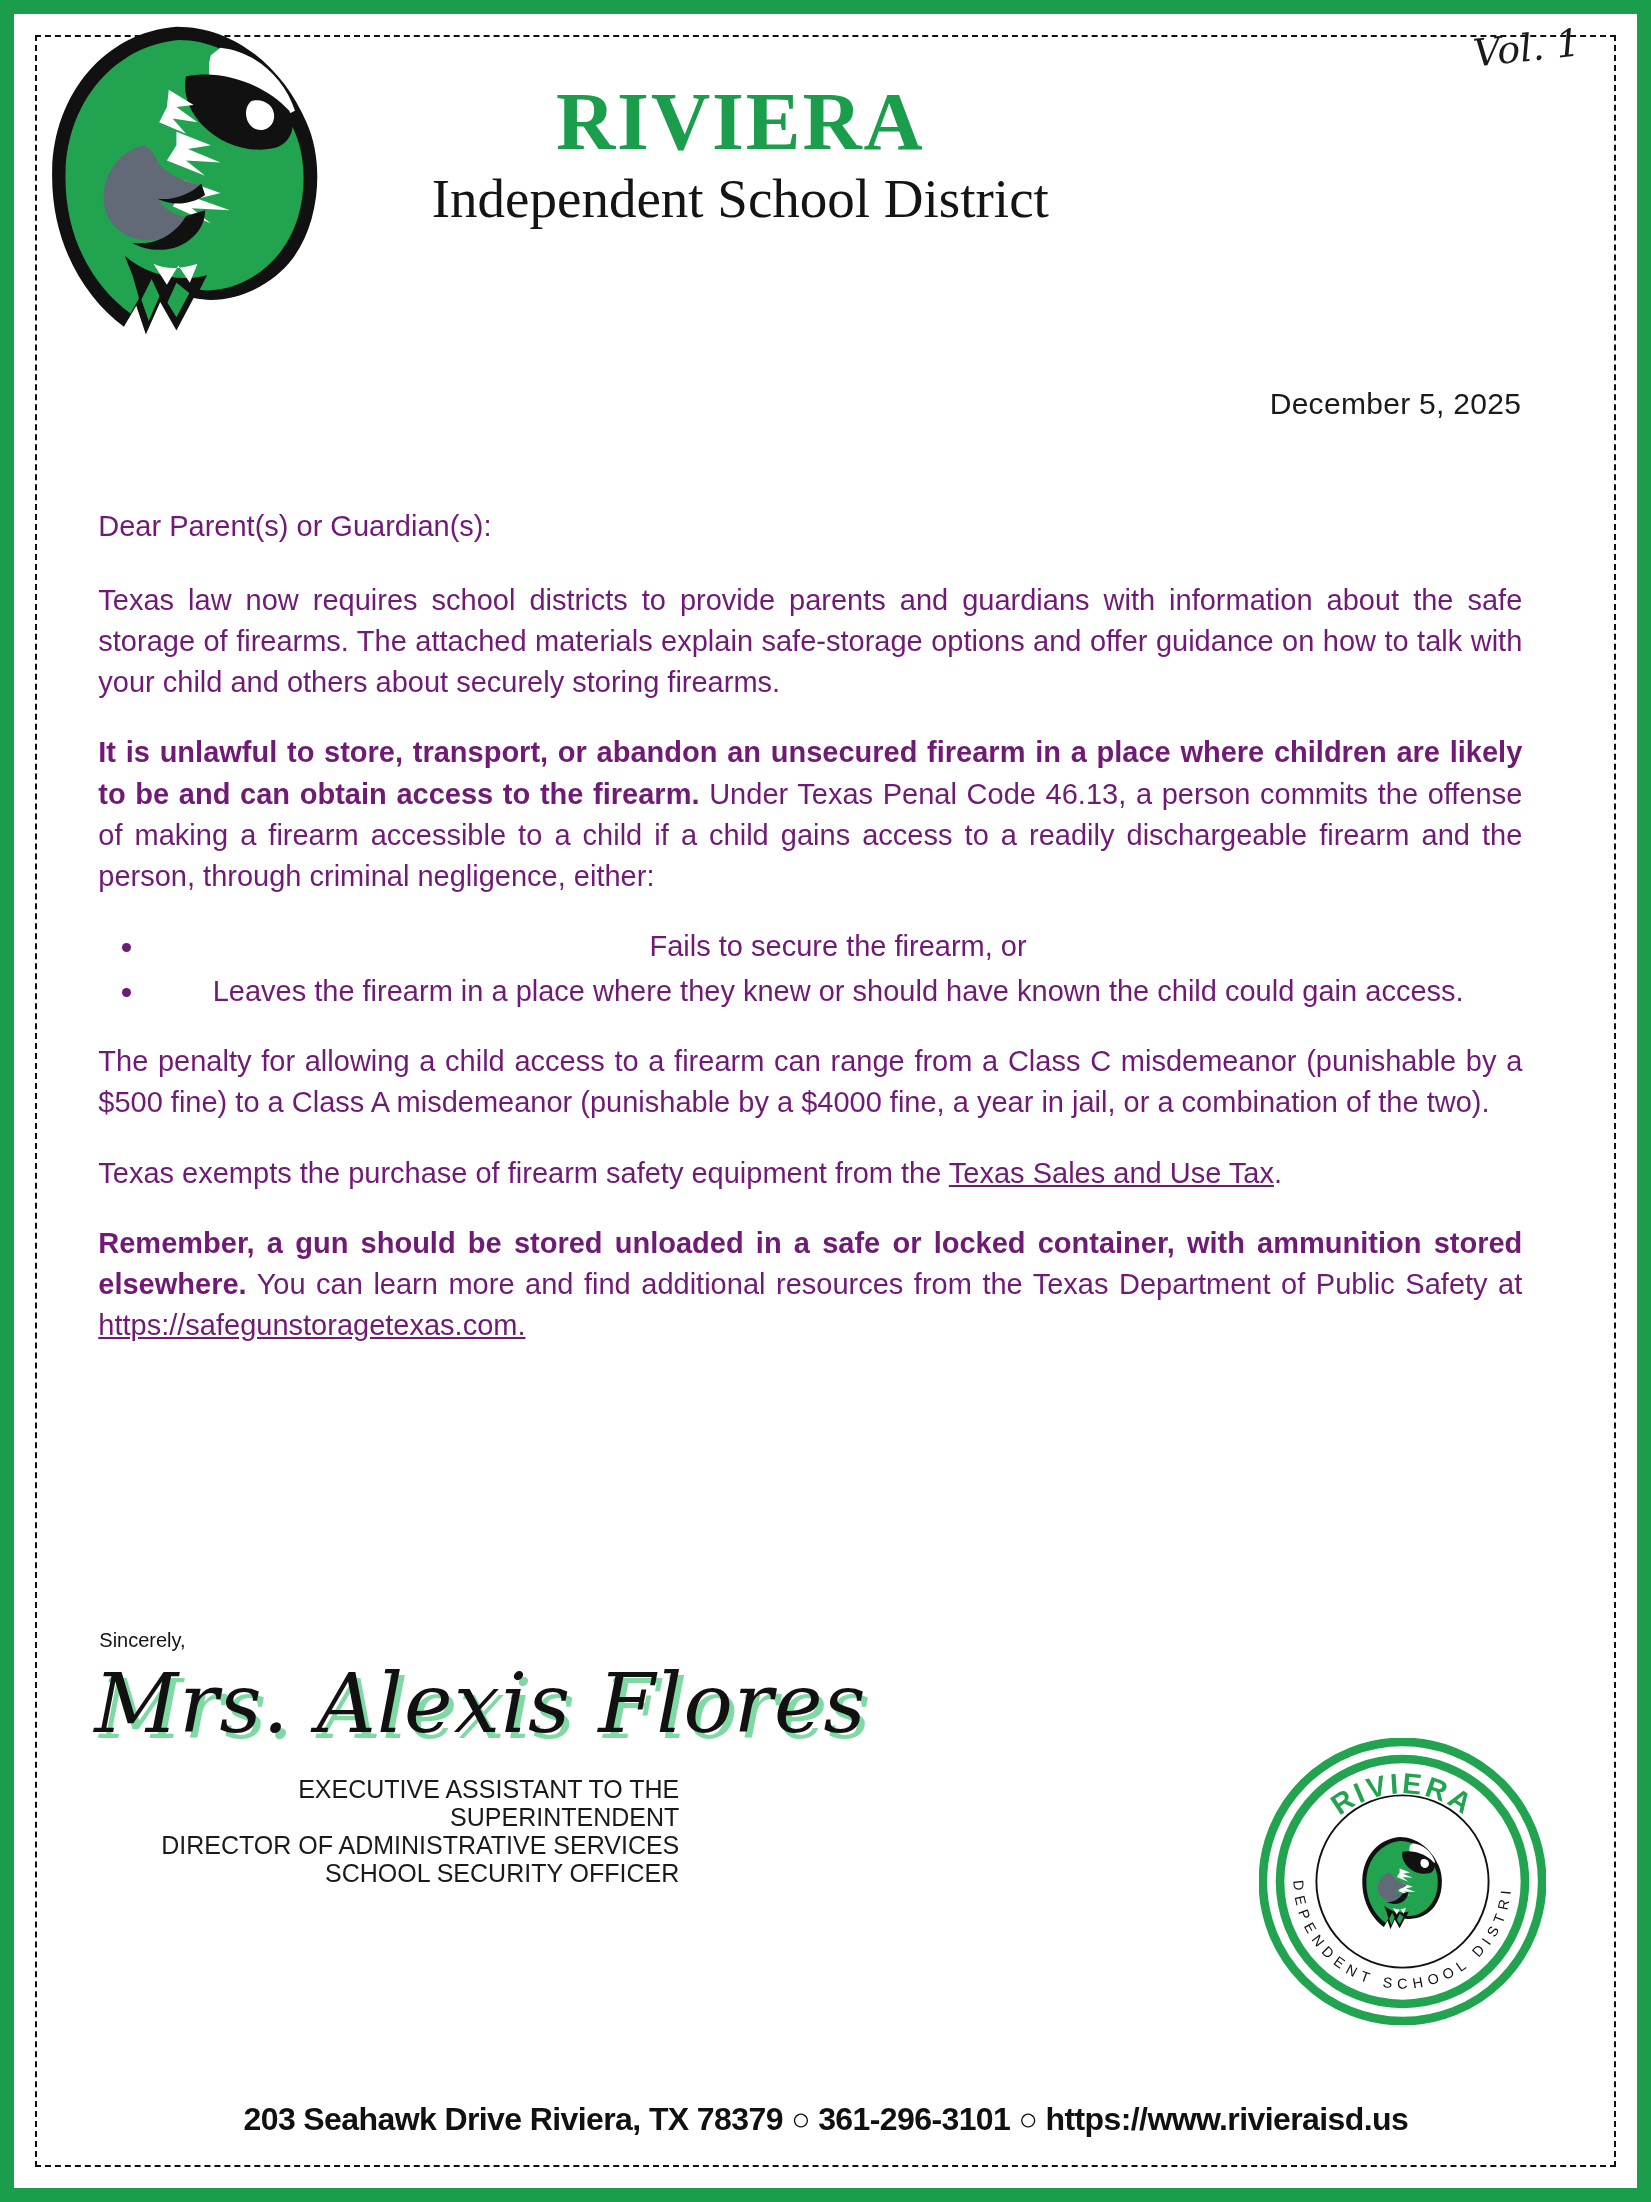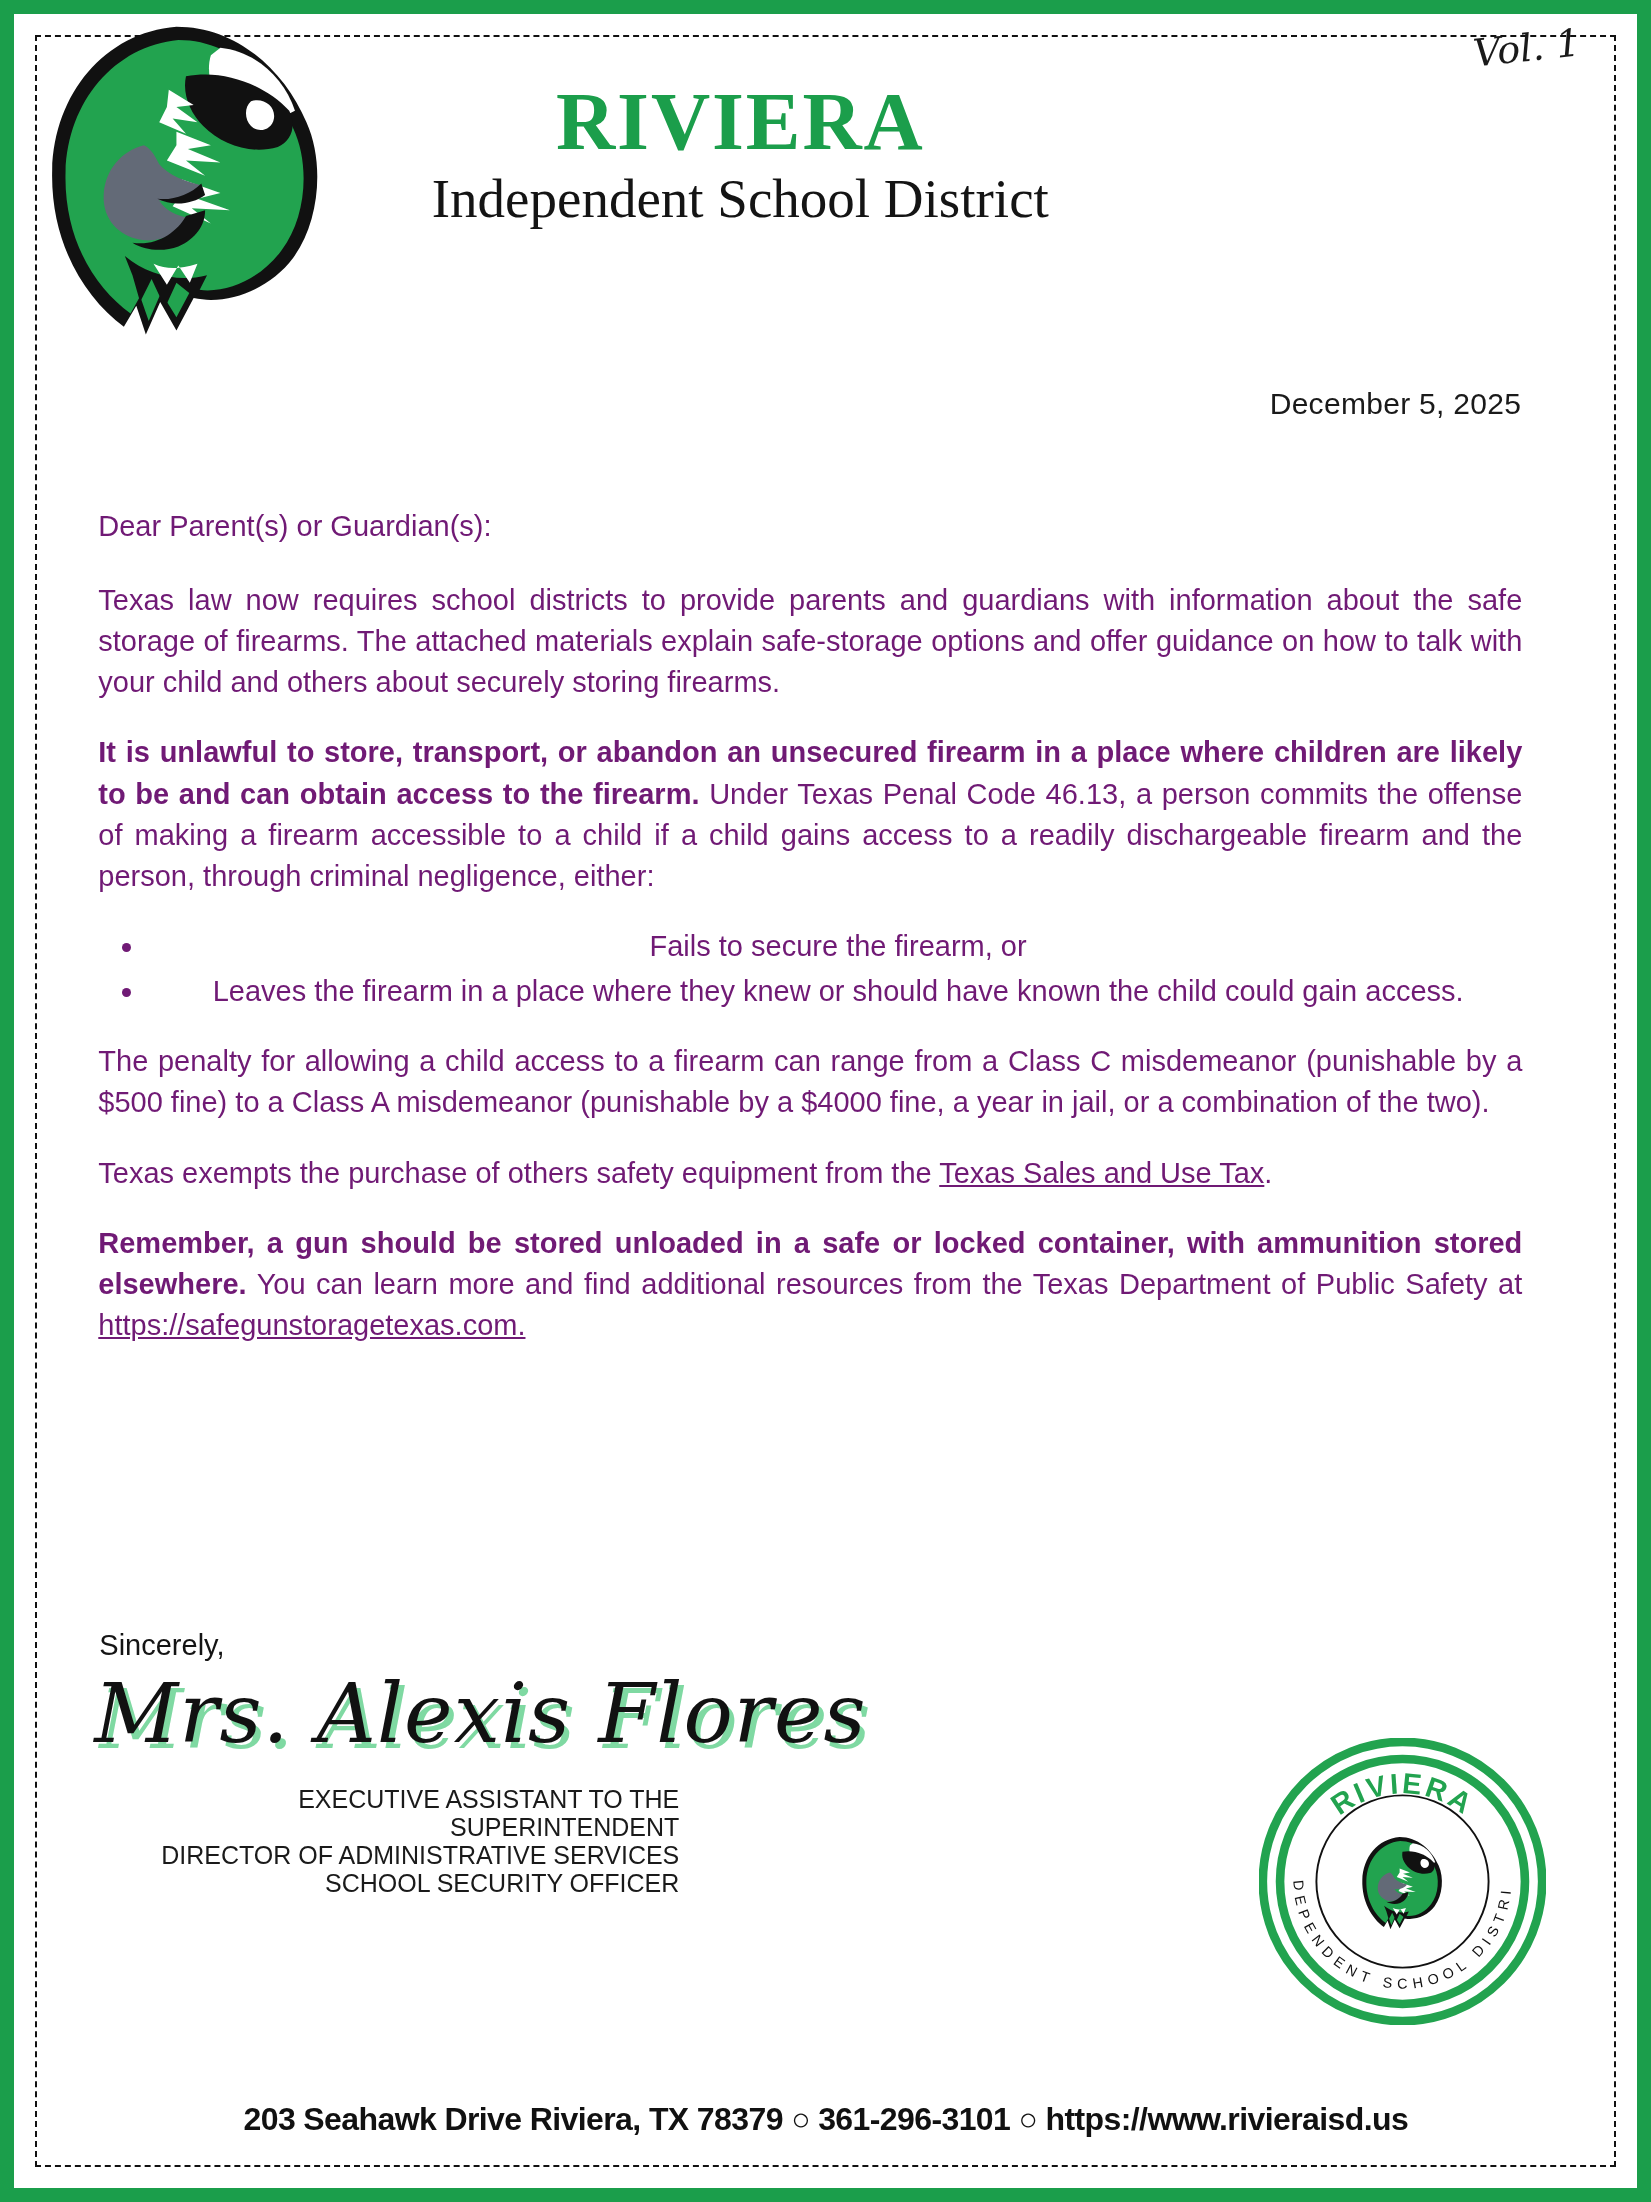--- a/index.html
+++ b/index.html
@@ -113,21 +113,21 @@
   .b{font-weight:bold;}
   .u{text-decoration:underline;}
 
   
   .sig-block{
     position:absolute;
     left:53px;top:1615px;
     width:765px;
   }
   .sincerely{
-    font-size:29px;color:#141414;margin-left:32px;
+    font-size:20px;color:#141414;margin-left:32px;
   }
   .signature{
     position:relative;
     height:115px;
     margin-top:3.8px;
   }
   .signature .script{
     position:absolute;left:27px;top:0;
     font-family:"DejaVu Serif", serif;
     font-style:italic;
@@ -254,21 +254,21 @@
       </p>
 
       <ul class="bullets">
         <li>Fails to secure the firearm, or</li>
         <li>Leaves the firearm in a place where they knew or should have known the child could gain access.</li>
       </ul>
 
       <p>The penalty for allowing a child access to a firearm can range from a Class C misdemeanor (punishable by a $500 fine) to a Class A misdemeanor (punishable by a $4000 fine, a year in jail, or a combination of the two).</p>
 
       <p>
-        <span>Texas exempts the purchase of others safety equipment from the </span><a class="u" href="#" style="color:inherit;">Texas Sales and Use Tax</a><span>.</span>
+        <span>Texas exempts the purchase of firearm safety equipment from the </span><a class="u" href="#" style="color:inherit;">Texas Sales and Use Tax</a><span>.</span>
       </p>
 
       <p class="last">
         <span class="b">Remember, a gun should be stored unloaded in a safe or locked container, with ammunition stored elsewhere.</span><span> You can learn more and find additional resources from the Texas Department of Public Safety at </span><a class="u" href="#" style="color:inherit;">https://safegunstoragetexas.com.</a>
       </p>
     </div>
 
     <div class="sig-block">
       <div class="sincerely">Sincerely,</div>
 

